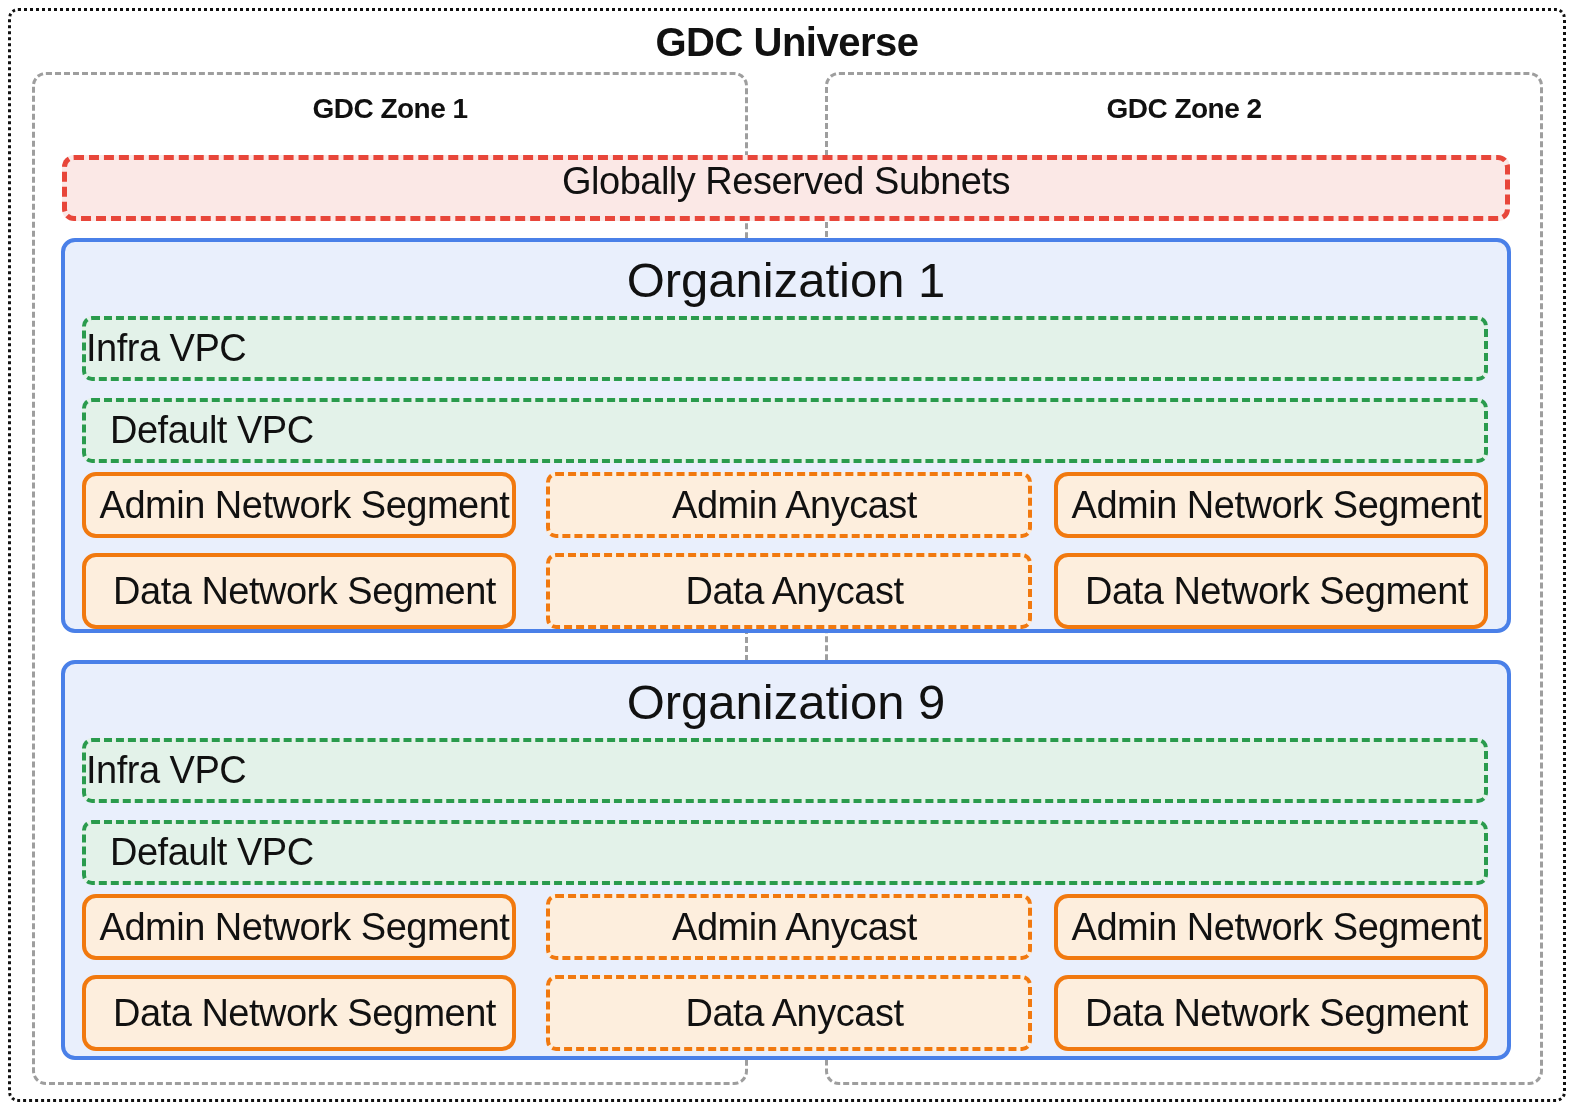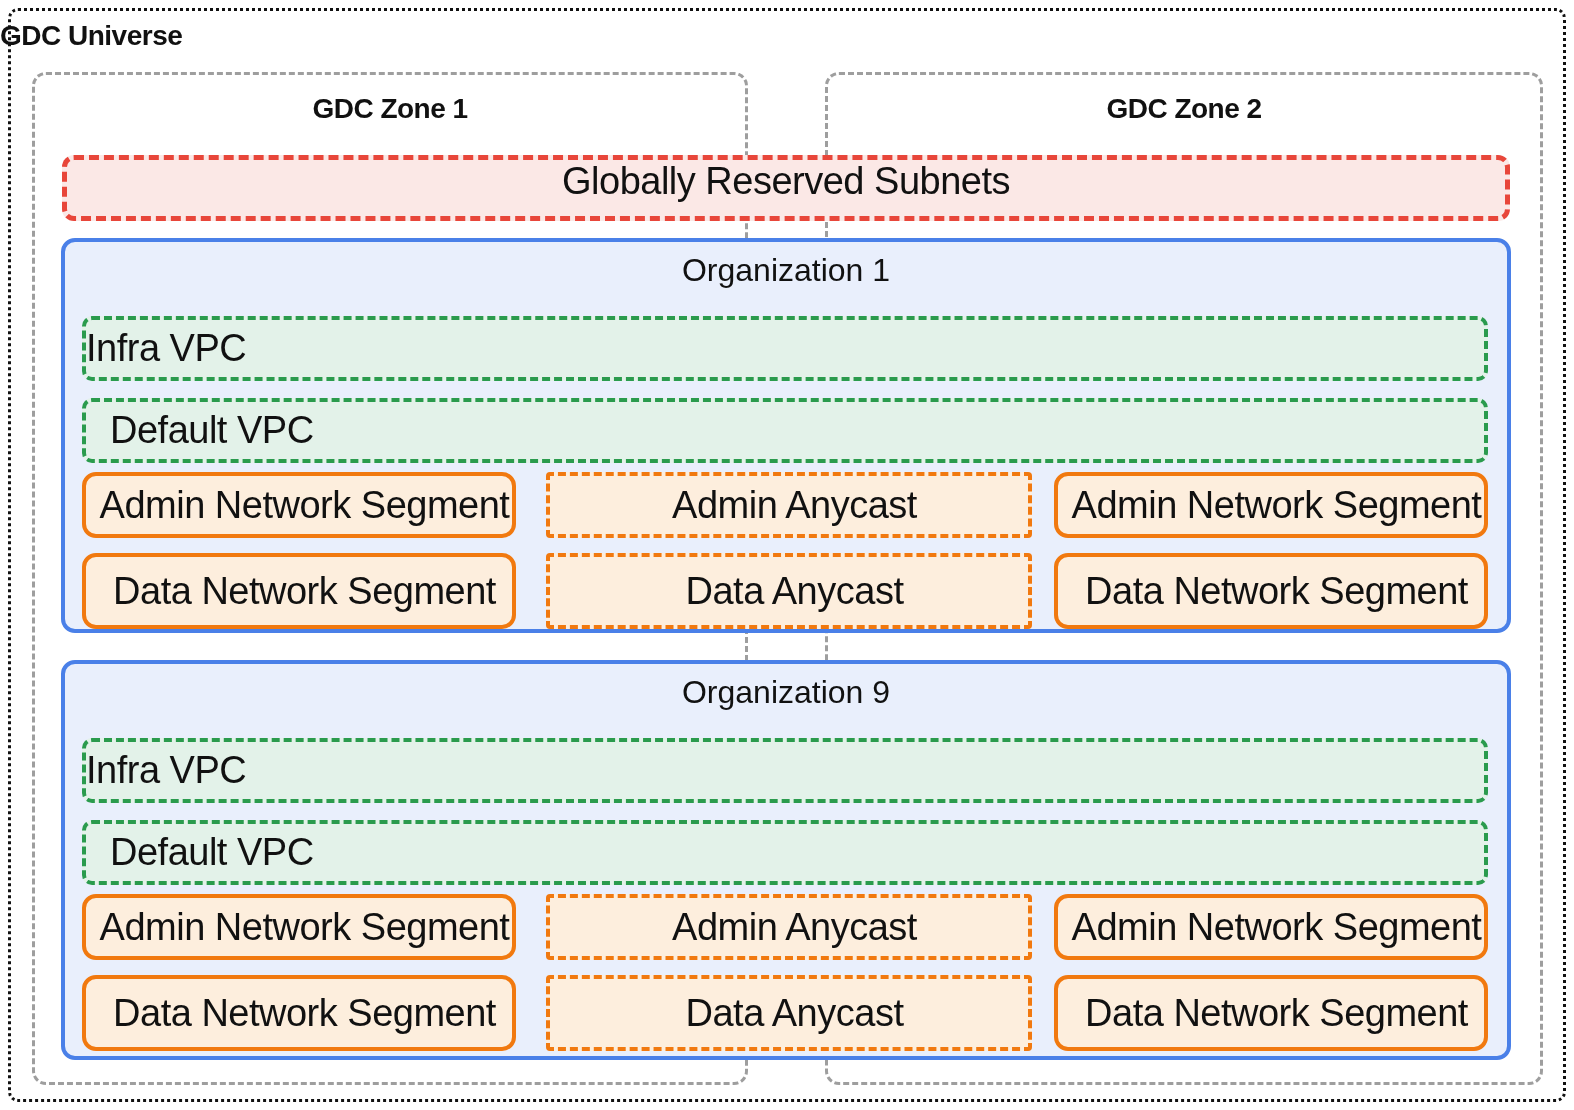--- a/index.html
+++ b/index.html
@@ -20,21 +20,22 @@
     position: absolute;
     left: 8px; top: 8px;
     width: 1558px; height: 1094px;
     border: 3px dotted var(--universe-border, #111111);
     border-radius: 10px;
     z-index: 0;
   }
   .universe-title {
     position: absolute;
     left: 0; top: 20px; width: 100%;
-    font-size: 28px; font-weight: bold;
+    text-align: center;
+    font-size: 40px; font-weight: bold;
     letter-spacing: -0.5px;
     z-index: 3;
   }
   
   .zone {
     position: absolute;
     top: 72px; height: 1013px;
     border: 3px dashed var(--zone-border, #9e9e9e);
     border-radius: 14px;
     z-index: 1;
@@ -65,21 +66,21 @@
     background: var(--org-fill, #e9effc);
     border: 4px solid var(--org-border, #4a80e8);
     border-radius: 14px;
     z-index: 2;
   }
   .org-1 { top: 238px; height: 395px; }
   .org-2 { top: 660px; height: 400px; }
   .org-title {
     position: absolute; left: 0; top: 10px; width: 100%;
     text-align: center;
-    font-size: 32px;
+    font-size: 49px;
   }
   
   .vpc {
     position: absolute;
     left: 17px; width: 1406px; height: 65px;
     background: var(--vpc-fill, #e3f2e9);
     border: 4px dashed var(--vpc-border, #2a9b4d);
     border-radius: 10px;
     display: flex; align-items: center; 
   }
@@ -91,21 +92,21 @@
     height: 66px;
     background: var(--segment-fill, #fdeedd);
     display: flex; align-items: center; justify-content: center; padding-left: 11px;
   }
   .seg-solid {
     border: 4px solid var(--segment-border, #f1790f);
     border-radius: 14px;
   }
   .seg-dashed {
     border: 4px dashed var(--segment-border, #f1790f);
-    border-radius: 4px;
+    border-radius: 10px;
   }
   .row-admin { top: 230px; }
   .row-data  { top: 311px; height: 76px; }
   .seg-left   { left: 17px;  width: 434px; }
   .seg-center { left: 481px; width: 486px; }
   .seg-right  { left: 989px; width: 434px; }
   
   .label {
     font-size: 38px;
     letter-spacing: -0.5px;

